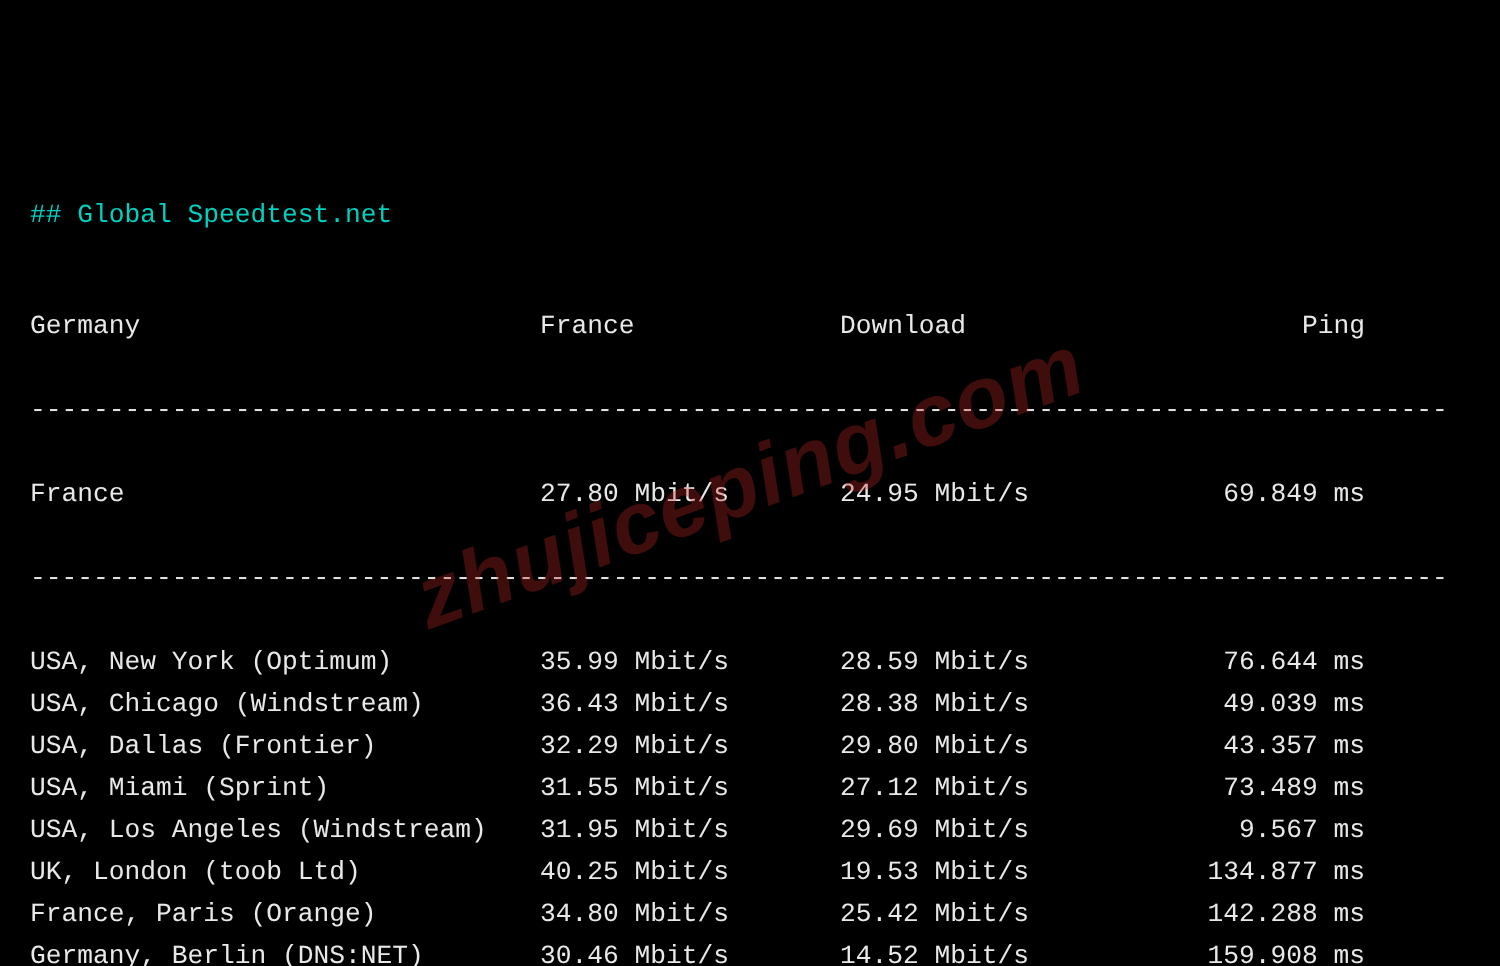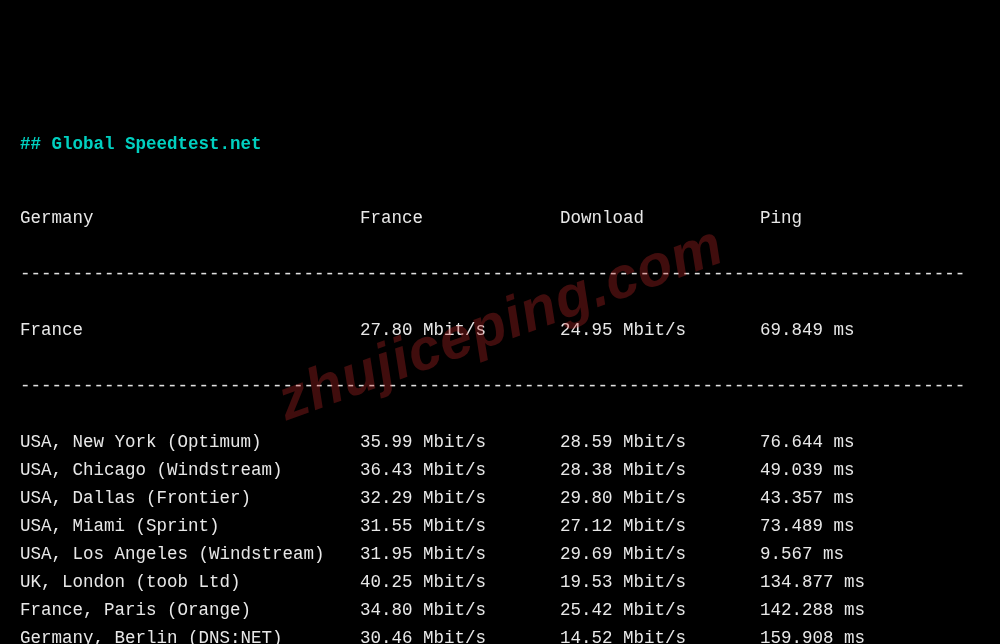--- a/index.html
+++ b/index.html
@@ -15,32 +15,32 @@
       line-height: 1.6;
       padding: 18px 20px;
       width: 1000px;
       height: 644px;
       overflow: hidden;
       white-space: pre;
       position: relative;
     }
     .title {
       color: #00d0c0;
-      font-weight: bold;
+      font-weight: normal;
       margin-bottom: 18px;
       display: block;
     }
     .header-row, .data-row, .divider-row, .nearby-row {
       display: block;
       color: #e8e8e8;
     }
     .col-loc { display: inline-block; width: 340px; }
     .col-up  { display: inline-block; width: 200px; }
     .col-dn  { display: inline-block; width: 200px; }
-    .col-png { display: inline-block; width: 150px; text-align: left; }
+    .col-png { display: inline-block; width: 150px; text-align: right; }
     .divider-row { color: #e0e0e0; letter-spacing: 0; }
     .watermark {
       position: absolute;
       top: 50%;
       left: 50%;
       transform: translate(-50%, -50%) rotate(-20deg);
       color: rgba(200, 40, 40, 0.32);
       font-family: Arial, sans-serif;
       font-size: 58px;
       font-weight: bold;

